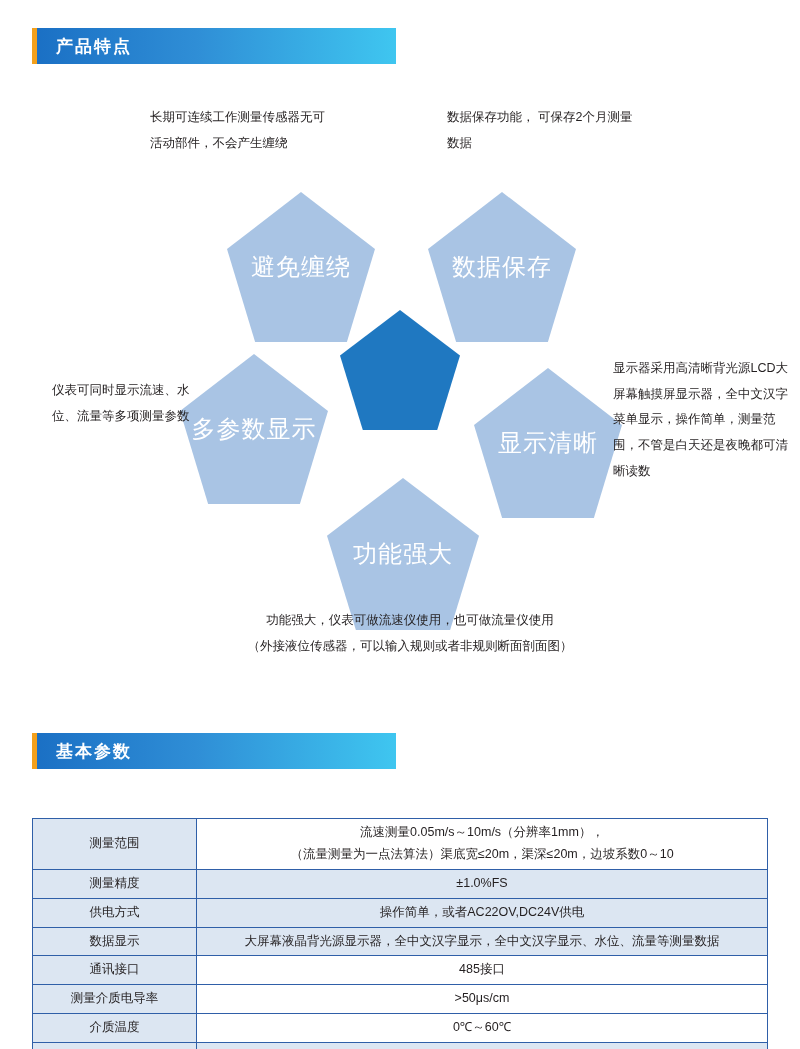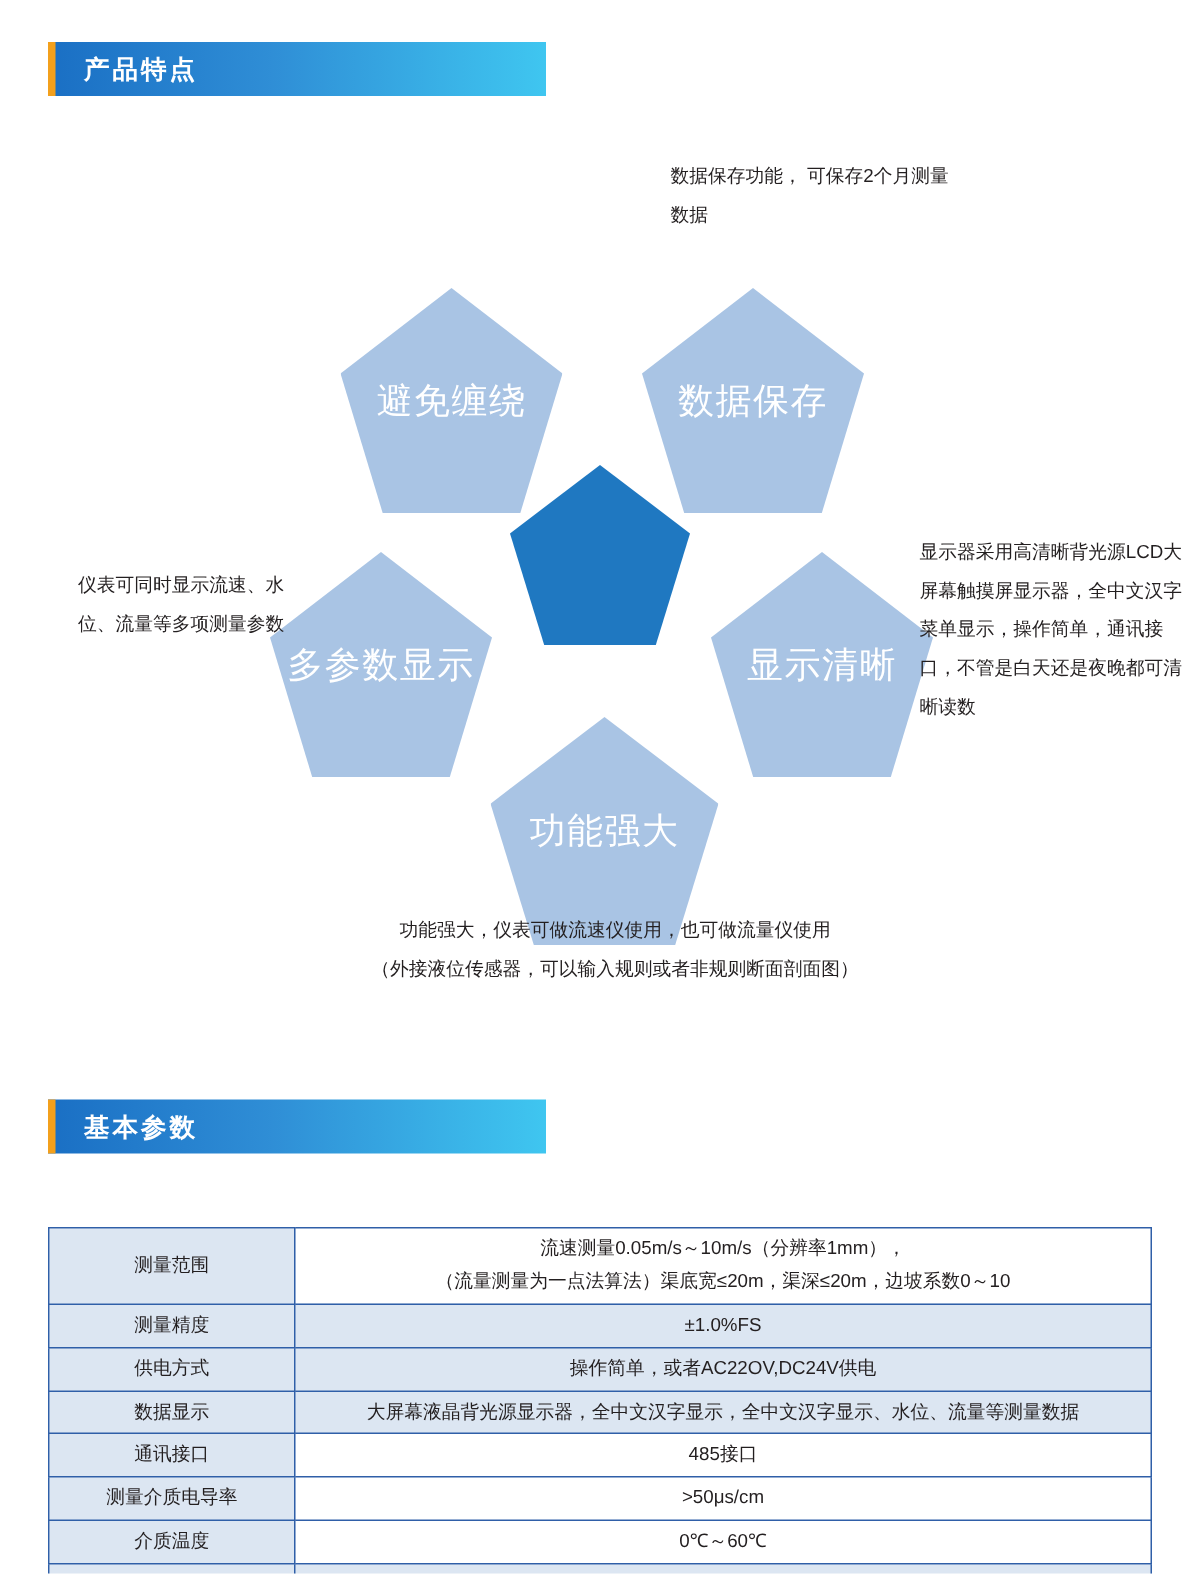--- a/index.html
+++ b/index.html
@@ -13,21 +13,21 @@
     position: relative;
     font-family: "Liberation Sans", sans-serif;
     color: #231f20;
     overflow: hidden;
   }
 
   
   .section-bar {
     position: absolute;
     height: 36px;
-    width: 332px;
+    width: 364px;
     background: linear-gradient(to right, #1a6fc4 0%, #2f8ed6 45%, #3fc6f0 100%);
     display: flex;
     align-items: center;
   }
   .section-bar .bar-accent {
     position: absolute;
     left: 0;
     top: 0;
     width: 5px;
     height: 36px;
@@ -63,21 +63,21 @@
     letter-spacing: 1px;
     -webkit-clip-path: polygon(50% 0%, 100% 38%, 81% 100%, 19% 100%, 0% 38%);
     clip-path: polygon(50% 0%, 100% 38%, 81% 100%, 19% 100%, 0% 38%);
   }
   .penta.light { background: #a9c4e4; }
   .penta.dark  { background: #1f78c1; }
 
   #penta-center { left: 340px; top: 220px; width: 120px; height: 120px; }
   #penta-top-left  { left: 227px; top: 102px; width: 148px; height: 150px; }
   #penta-top-right { left: 428px; top: 102px; width: 148px; height: 150px; }
-  #penta-left      { left: 180px; top: 278px; width: 148px; height: 150px; }
+  #penta-left      { left: 180px; top: 264px; width: 148px; height: 150px; }
   #penta-right     { left: 474px; top: 278px; width: 148px; height: 150px; }
   #penta-bottom    { left: 327px; top: 388px; width: 152px; height: 152px; }
 
   
   .note {
     position: absolute;
     font-size: 12.5px;
     line-height: 2.05;
     color: #231f20;
   }
@@ -139,23 +139,24 @@
   </div>
 
   <div class="penta light" id="penta-right">
     <span>显示清晰</span>
   </div>
 
   <div class="penta light" id="penta-bottom">
     <span>功能强大</span>
   </div>
 
+  <div class="note" id="note-top-left">长期可连续工作测量传感器无可活动部件，不会产生缠绕</div>
   <div class="note" id="note-top-right">数据保存功能，     可保存2个月测量数据</div>
   <div class="note" id="note-left">仪表可同时显示流速、水位、流量等多项测量参数</div>
-  <div class="note" id="note-right">显示器采用高清晰背光源LCD大屏幕触摸屏显示器，全中文汉字菜单显示，操作简单，通讯接口，不管是白天还是夜晚都可清晰读数</div>
+  <div class="note" id="note-right">显示器采用高清晰背光源LCD大屏幕触摸屏显示器，全中文汉字菜单显示，操作简单，测量范围，不管是白天还是夜晚都可清晰读数</div>
 
   <div class="note" id="note-bottom">
     <span class="line">功能强大，仪表可做流速仪使用，也可做流量仪使用</span>
     <span class="line">（外接液位传感器，可以输入规则或者非规则断面剖面图）</span>
   </div>
 </div>
 
 <div class="section-bar" id="bar-params">
   <span class="bar-accent"></span>
   <span class="bar-title">基本参数</span>

